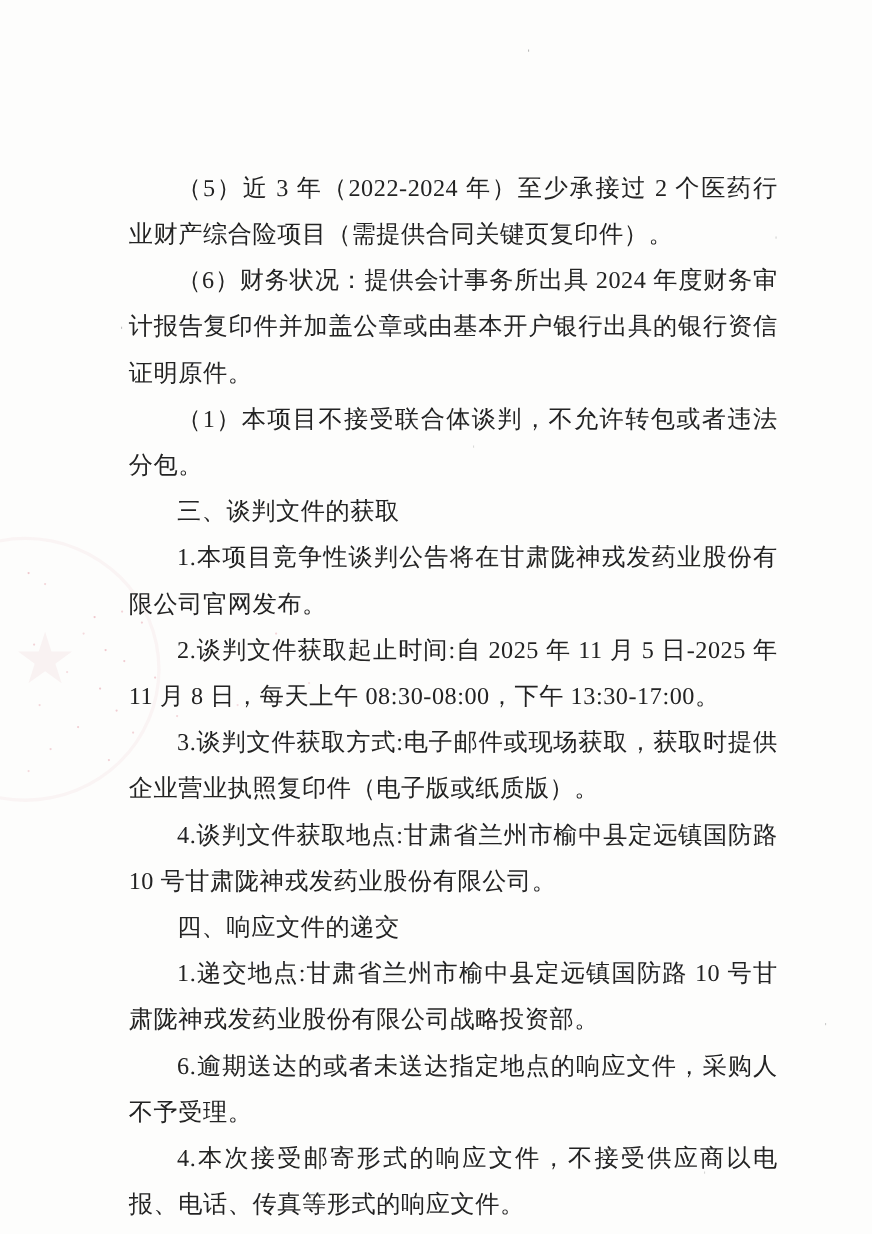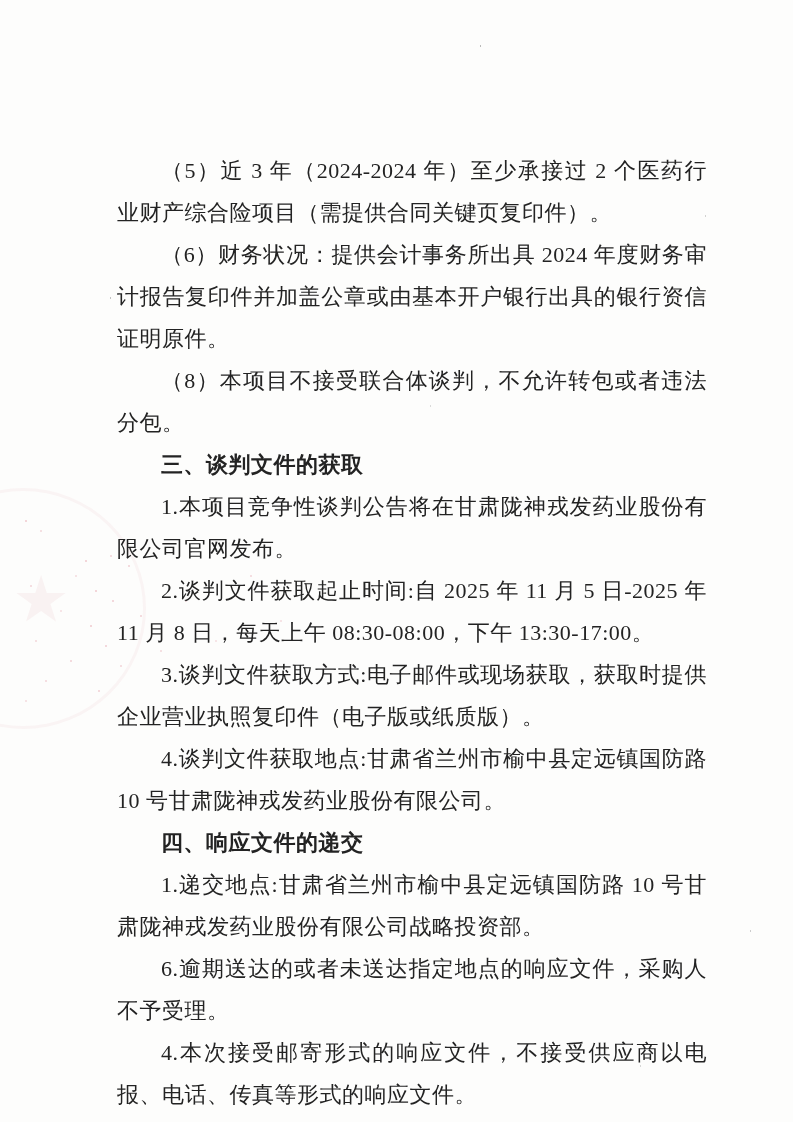--- a/index.html
+++ b/index.html
@@ -25,21 +25,21 @@
   .para, .heading {
     margin: 0;
     font-size: 22px;
     line-height: 42px;
     text-indent: 2em;
     text-align: justify;
     letter-spacing: 0.5px;
     word-break: break-all;
   }
   .heading {
-    font-weight: 700;
+    font-weight: 400;
     text-align: left;
   }
   
   .stamp {
     position: absolute;
     left: -100px;
     top: 488px;
     width: 240px;
     height: 235px;
     border-radius: 50%;
@@ -110,23 +110,23 @@
 
 <div class="page">
 
   <div class="stamp">
     <span class="stamp-star">★</span>
   </div>
   <div class="speckles-pink"></div>
   <div class="speckles-grey"></div>
 
   <div class="content">
-    <p class="para">（5）近 3 年（2024-2024 年）至少承接过 2 个医药行业财产综合险项目（需提供合同关键页复印件）。</p>
+    <p class="para">（5）近 3 年（2022-2024 年）至少承接过 2 个医药行业财产综合险项目（需提供合同关键页复印件）。</p>
     <p class="para">（6）财务状况：提供会计事务所出具 2024 年度财务审计报告复印件并加盖公章或由基本开户银行出具的银行资信证明原件。</p>
-    <p class="para">（8）本项目不接受联合体谈判，不允许转包或者违法分包。</p>
+    <p class="para">（1）本项目不接受联合体谈判，不允许转包或者违法分包。</p>
     <p class="heading">三、谈判文件的获取</p>
     <p class="para">1.本项目竞争性谈判公告将在甘肃陇神戎发药业股份有限公司官网发布。</p>
     <p class="para">2.谈判文件获取起止时间:自 2025 年 11 月 5 日-2025 年 11 月 8 日，每天上午 08:30-08:00，下午 13:30-17:00。</p>
     <p class="para">3.谈判文件获取方式:电子邮件或现场获取，获取时提供企业营业执照复印件（电子版或纸质版）。</p>
     <p class="para">4.谈判文件获取地点:甘肃省兰州市榆中县定远镇国防路 10 号甘肃陇神戎发药业股份有限公司。</p>
     <p class="heading">四、响应文件的递交</p>
     <p class="para">1.递交地点:甘肃省兰州市榆中县定远镇国防路 10 号甘肃陇神戎发药业股份有限公司战略投资部。</p>
     <p class="para">6.逾期送达的或者未送达指定地点的响应文件，采购人不予受理。</p>
     <p class="para">4.本次接受邮寄形式的响应文件，不接受供应商以电报、电话、传真等形式的响应文件。</p>
   </div>

